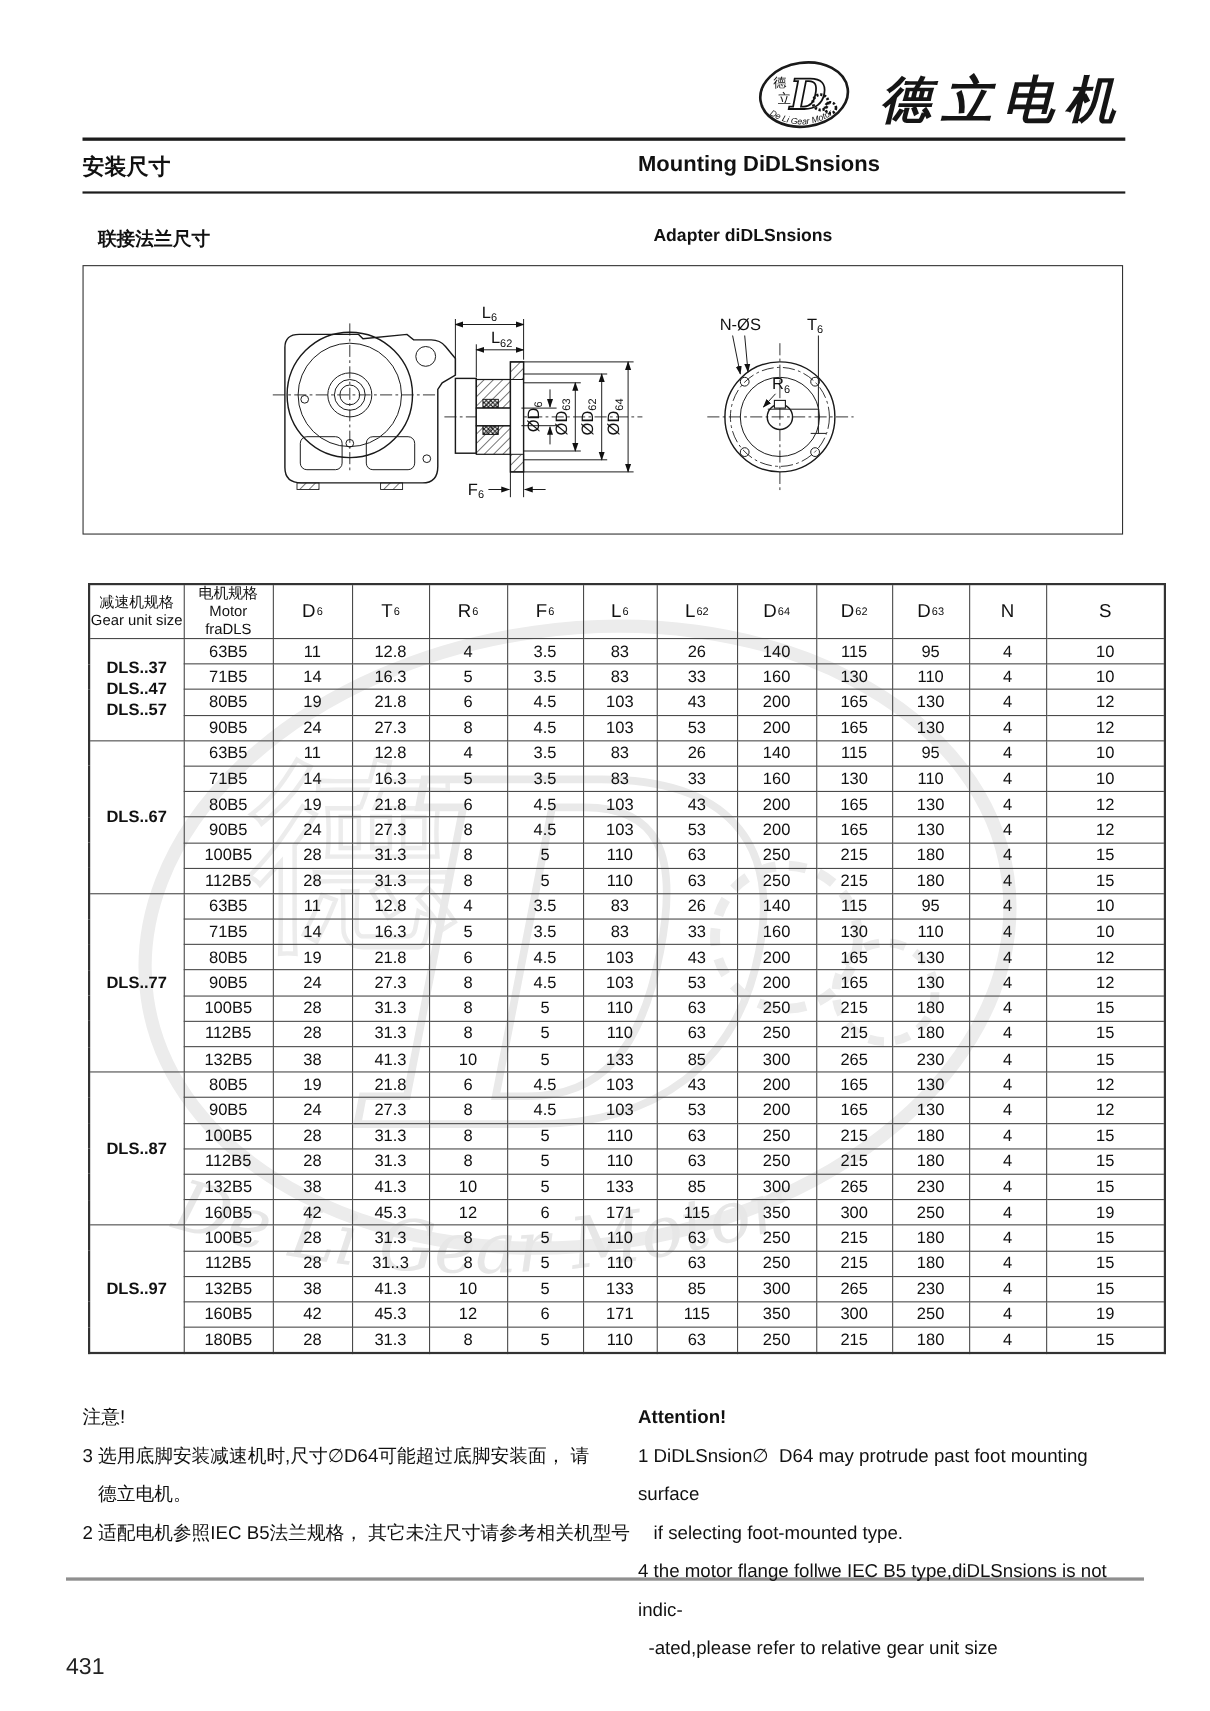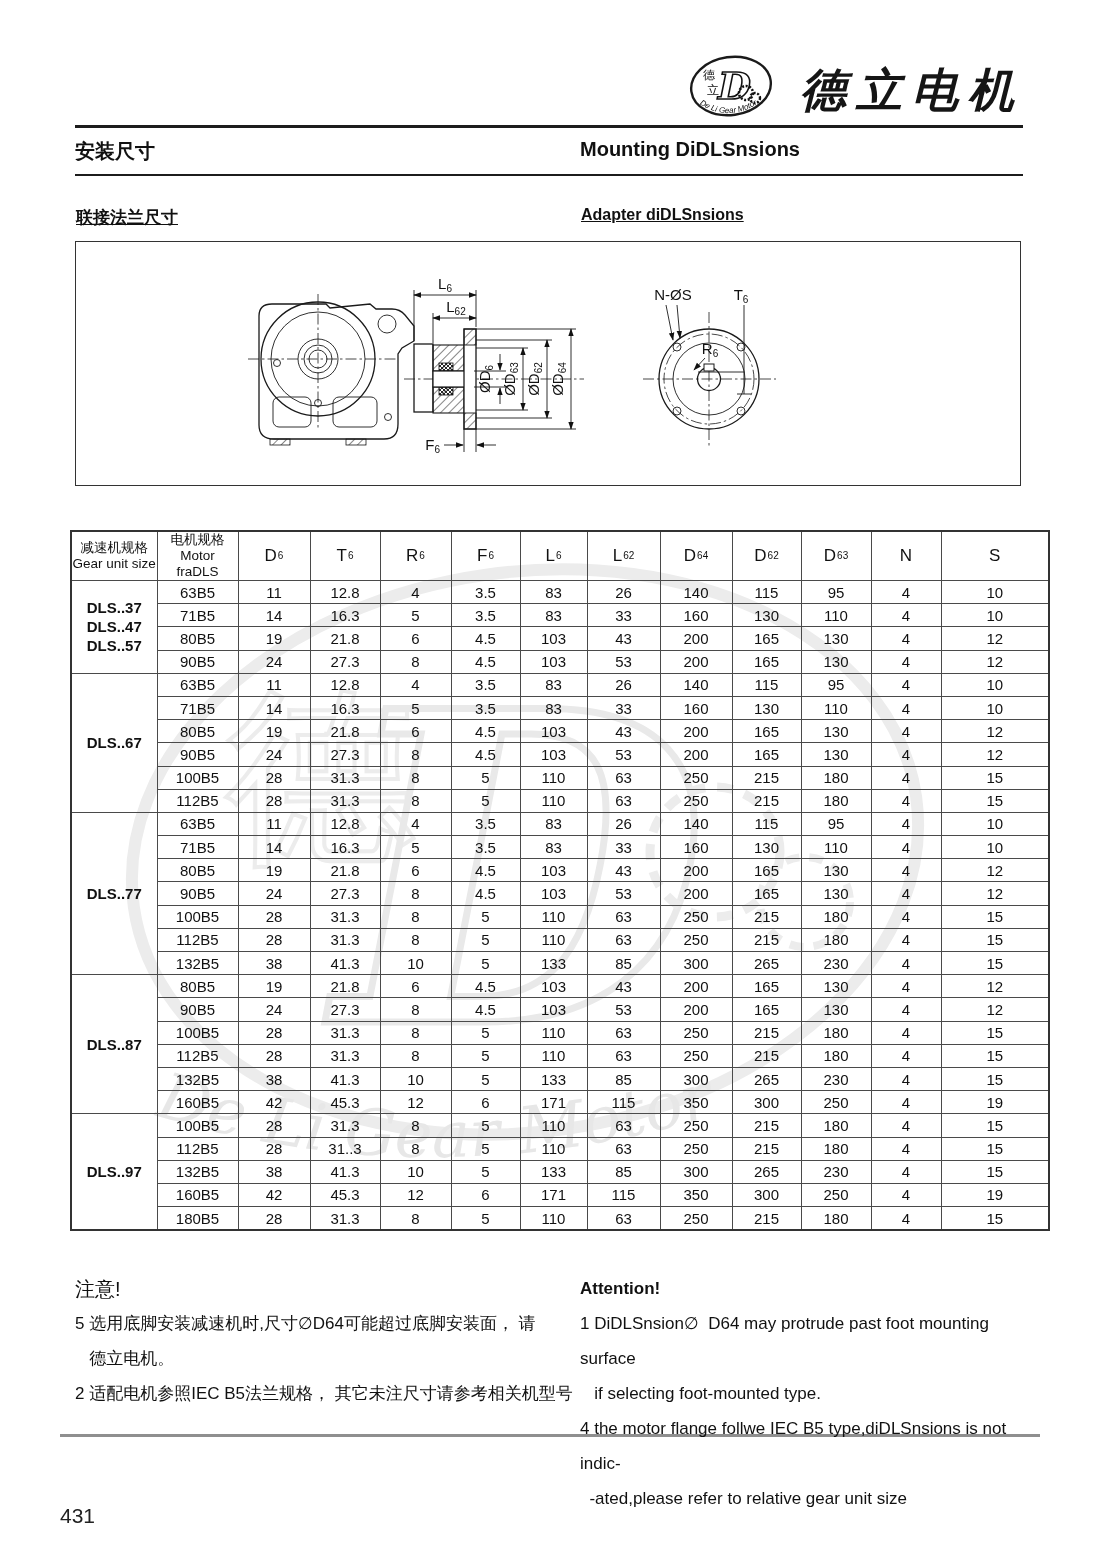--- a/index.html
+++ b/index.html
@@ -7,52 +7,52 @@
         font-family:"Liberation Sans","DejaVu Sans",sans-serif;overflow:hidden;}
 
   
   .brand-row{position:absolute;top:52px;right:76px;display:flex;align-items:center;gap:26px;}
   .brand-name{font-family:"DejaVu Serif","Liberation Serif",serif;font-weight:bold;font-style:italic;
               font-size:46px;letter-spacing:10px;color:#151515;text-align:center;}
   .rule1{position:absolute;left:75px;top:125px;width:948px;height:3px;background:#1c1c1c;}
   .title-row{position:absolute;left:75px;top:138px;width:948px;display:grid;grid-template-columns:505px 1fr;}
   .title-zh,.title-en{font-size:20px;font-weight:bold;}
   .rule2{position:absolute;left:75px;top:174px;width:948px;height:2px;background:#1c1c1c;}
-  .subtitle-row{position:absolute;left:76px;top:206px;width:948px;display:grid;grid-template-columns:505px 1fr;text-decoration:underline;}
+  .subtitle-row{position:absolute;left:89px;top:206px;width:948px;display:grid;grid-template-columns:505px 1fr;}
   .subtitle-zh{font-size:17px;font-weight:bold;}
   .subtitle-en{font-size:16px;font-weight:bold;}
 
   
   .drawing-box{position:absolute;left:75px;top:241px;width:944px;height:243px;border:1.5px solid #333;background:#fff;}
   .drawing-box svg{display:block;width:100%;height:100%;}
   .dline{stroke:#1a1a1a;stroke-width:1.3;fill:none;}
   .dthin{stroke:#1a1a1a;stroke-width:0.9;fill:none;}
   .cl{stroke:#1a1a1a;stroke-width:0.8;fill:none;stroke-dasharray:11 3 2.5 3;}
   .dimtxt{font-size:15px;fill:#111;}
   .dimtxt .ssub{font-size:10px;}
 
   
   .watermark{position:absolute;left:105px;top:552px;width:850px;height:650px;z-index:0;pointer-events:none;}
 
   
-  table.dims{position:absolute;left:70px;top:530px;width:980px;border-collapse:collapse;z-index:1;
+  table.dims{position:absolute;left:80px;top:530px;width:980px;border-collapse:collapse;z-index:1;
              background:transparent;table-layout:fixed;}
   table.dims th,table.dims td{border:1px solid #4a4a4a;text-align:center;padding:0;background:transparent;}
   table.dims{border:2.5px solid #333;}
   table.dims thead th{height:48px;font-weight:normal;}
   .hdr-two{font-size:13.5px;line-height:16px;}
   .hdr-dim{font-size:17px;}
   .sub{font-size:10px;vertical-align:2px;margin-left:1px;}
   table.dims tbody td{height:22.2px;font-size:15px;}
   td.group-cell{font-weight:bold;font-size:15px;line-height:19px;margin-left:20px;}
   td.motor-cell{font-size:15px;margin-top:48px;}
 
   
   .notes{position:absolute;left:75px;top:1272px;width:948px;display:grid;grid-template-columns:505px 1fr;z-index:1;}
-  .note-title-zh{font-size:20px;line-height:34px;}
+  .note-title-zh{font-size:17px;line-height:34px;}
   .note-title-en{font-size:17px;font-weight:bold;line-height:34px;}
   .note-line{font-size:17px;line-height:35px;white-space:pre-wrap;}
 
   
   .footer-rule{position:absolute;left:60px;top:1434px;width:980px;height:3px;background:#8f8f8f;}
   .page-number{position:absolute;left:60px;top:1504px;width:980px;text-align:left;font-size:21px;color:#222;}
 </style>
 </head>
 <body>
 
@@ -678,21 +678,21 @@
           <td>4</td>
           <td>15</td>
         </tr>
       </tbody>
   </table>
 
   <div class="notes">
     <div>
       <div class="note-title-zh">注意!</div>
       <div>
-          <div class="note-line">5 选用底脚安装减速机时,尺寸∅D64可能超过底脚安装面， 请</div>
+          <div class="note-line">3 选用底脚安装减速机时,尺寸∅D64可能超过底脚安装面， 请</div>
           <div class="note-line">   德立电机。</div>
           <div class="note-line">2 适配电机参照IEC B5法兰规格， 其它未注尺寸请参考相关机型号</div>
         </div>
     </div>
     <div>
       <div class="note-title-en">Attention!</div>
       <div>
           <div class="note-line">1 DiDLSnsion∅  D64 may protrude past foot mounting surface</div>
           <div class="note-line">   if selecting foot-mounted type.</div>
           <div class="note-line">4 the motor flange follwe IEC B5 type,diDLSnsions is not indic-</div>

